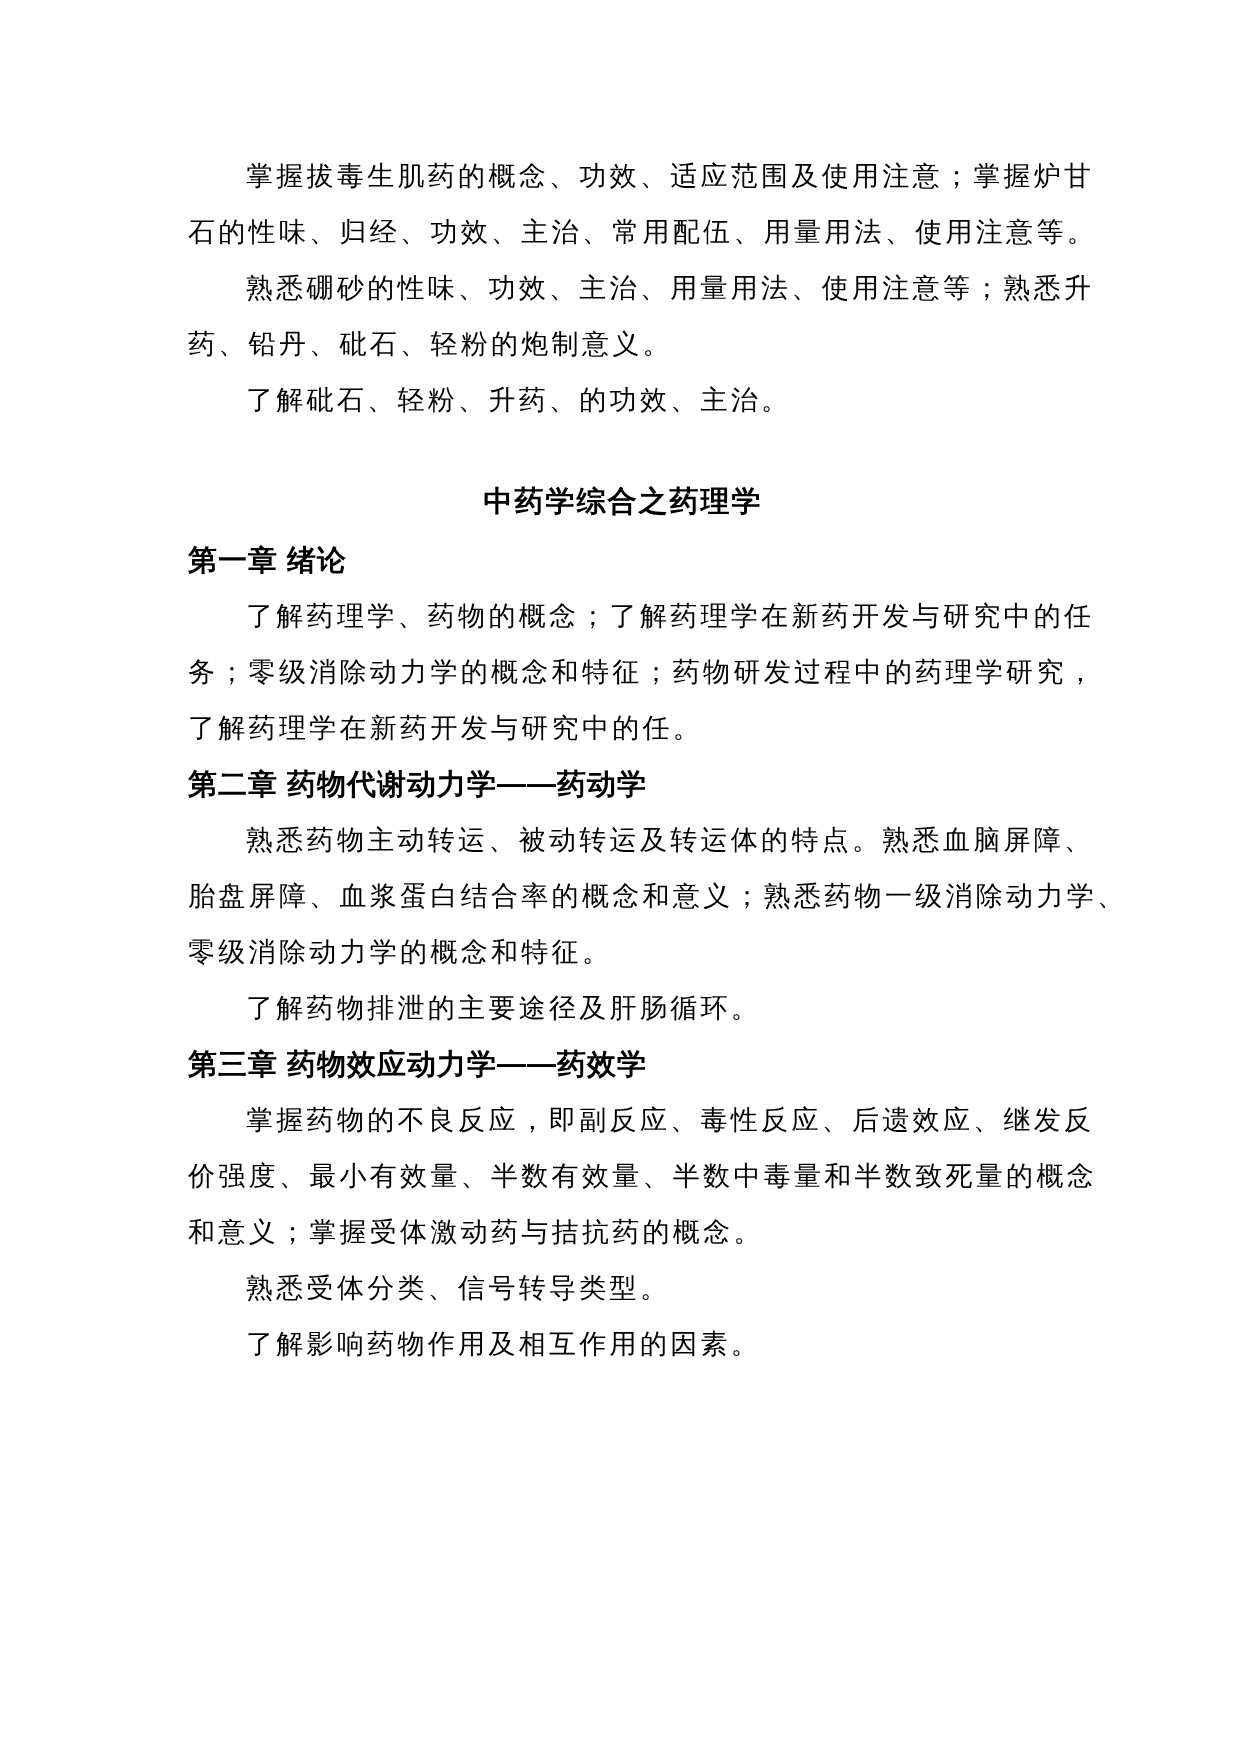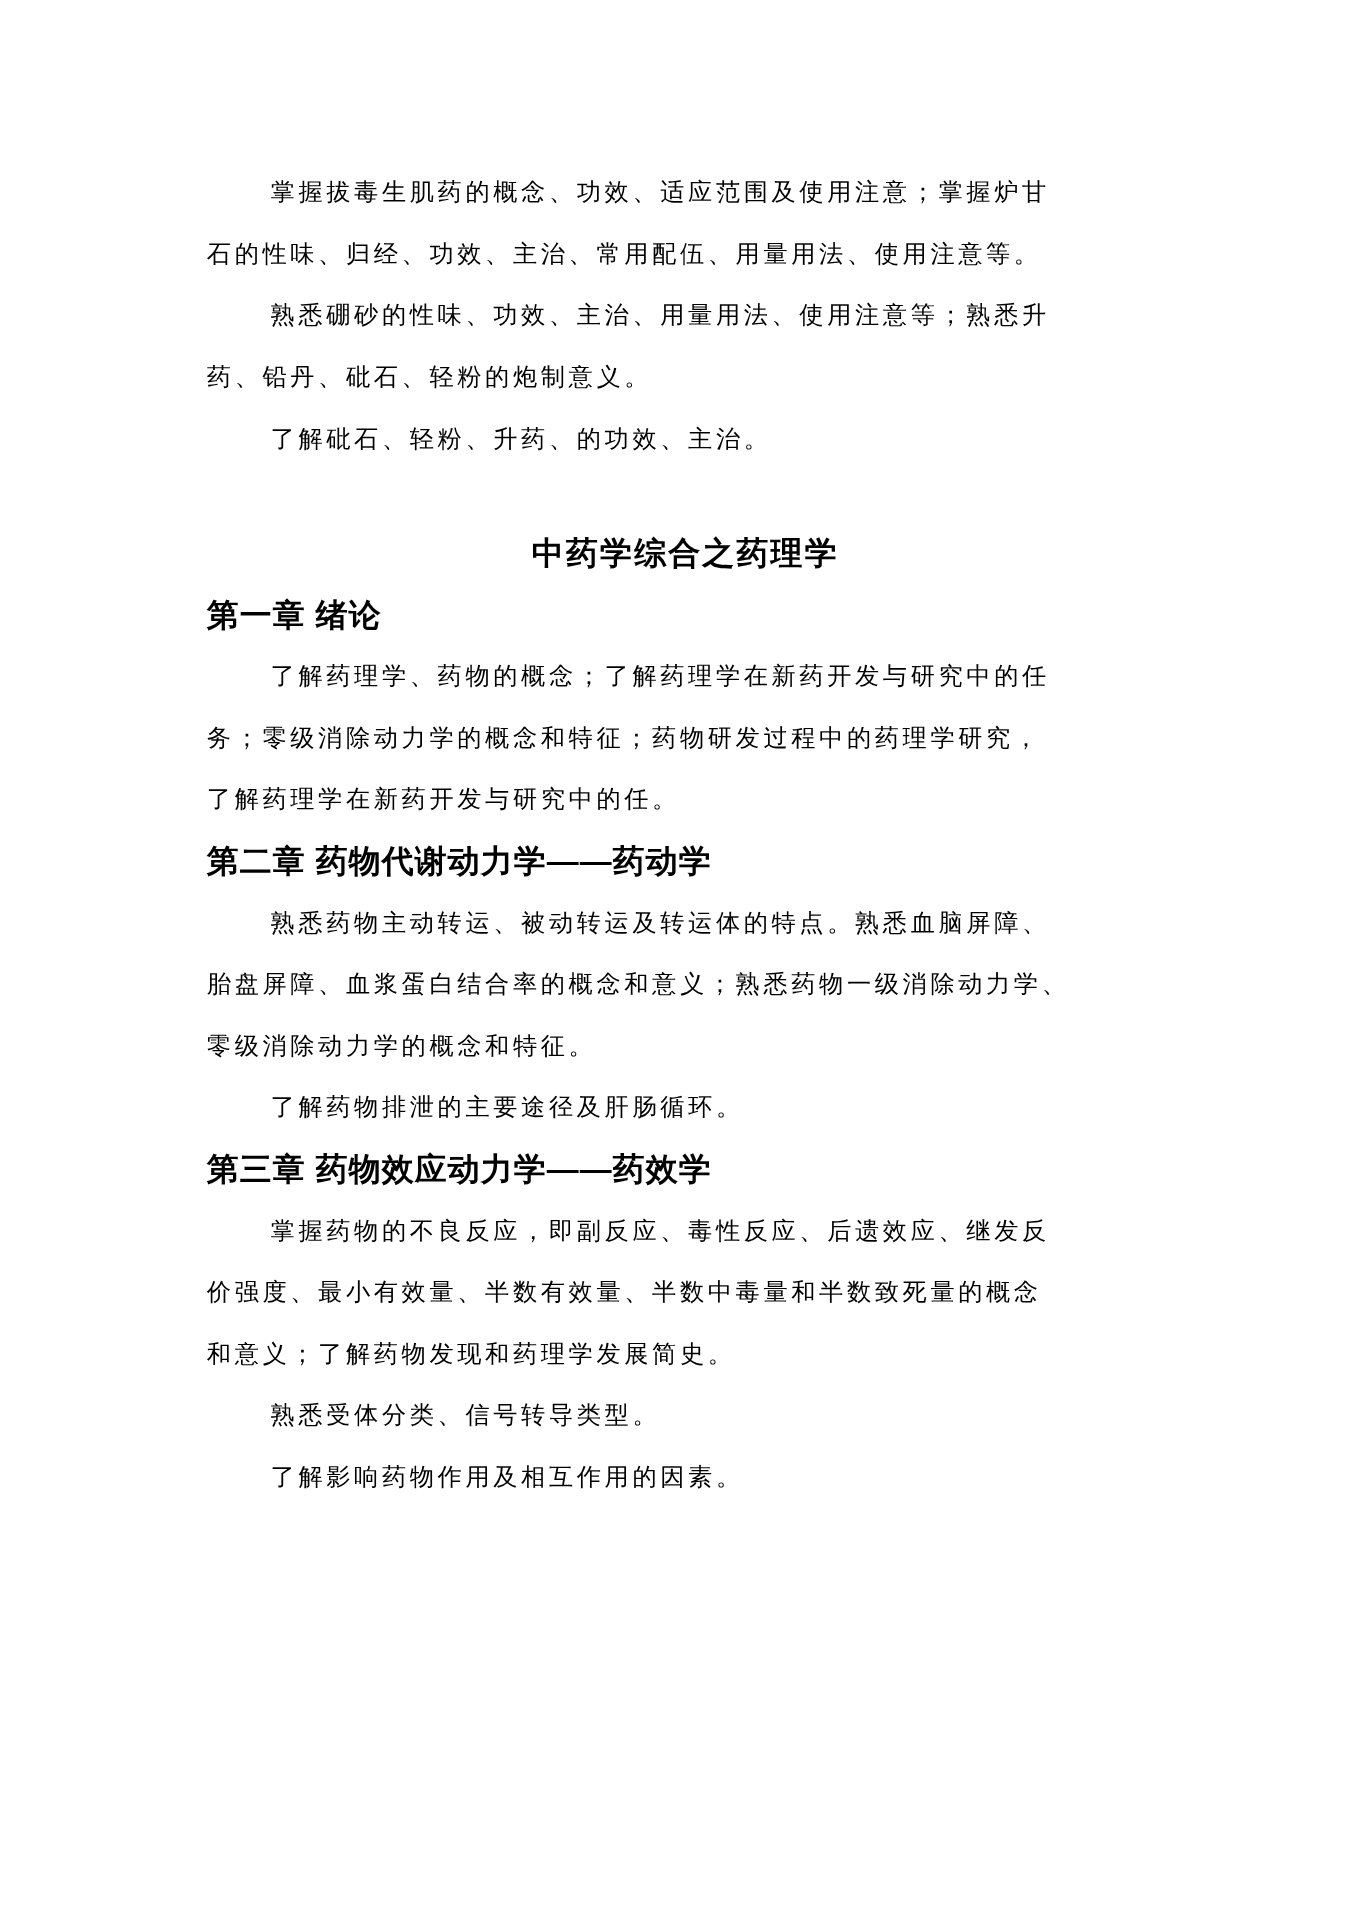--- a/index.html
+++ b/index.html
@@ -18,36 +18,36 @@
     .page {
       position: absolute;
       left: 188px;
       top: 148px;
       width: 870px;
     }
     .line {
       display: block;
       height: 56px;
       line-height: 56px;
-      font-size: 22px;
+      font-size: 27px;
       letter-spacing: 3.3px;
       white-space: nowrap;
     }
     .indent { padding-left: 58px; }
     .title {
       display: block;
       text-align: center;
       font-weight: bold;
       font-size: 29px;
       letter-spacing: 2px;
       height: 56px;
       line-height: 56px;
       margin-top: 48px;
       padding-right: 0;
-      font-family: Liberation Sans, sans-serif;
+      font-family: Liberation Mono, monospace;
     }
     .chapter {
       display: block;
       font-weight: bold;
       font-size: 29px;
       letter-spacing: 1px;
       height: 56px;
       line-height: 56px;
       font-family: Liberation Sans, sans-serif;
     }
@@ -86,21 +86,21 @@
     <span class="line">零级消除动力学的概念和特征。</span>
   </div>
   <div class="para">
     <span class="line indent">了解药物排泄的主要途径及肝肠循环。</span>
   </div>
 
   <div class="chapter">第三章  药物效应动力学——药效学</div>
   <div class="para">
     <span class="line indent">掌握药物的不良反应，即副反应、毒性反应、后遗效应、继发反</span>
     <span class="line">价强度、最小有效量、半数有效量、半数中毒量和半数致死量的概念</span>
-    <span class="line">和意义；了解药物发现和药理学发展简史。</span>
+    <span class="line">和意义；掌握受体激动药与拮抗药的概念。</span>
   </div>
   <div class="para">
     <span class="line indent">熟悉受体分类、信号转导类型。</span>
   </div>
   <div class="para">
     <span class="line indent">了解影响药物作用及相互作用的因素。</span>
   </div>
 
 </div>
 

